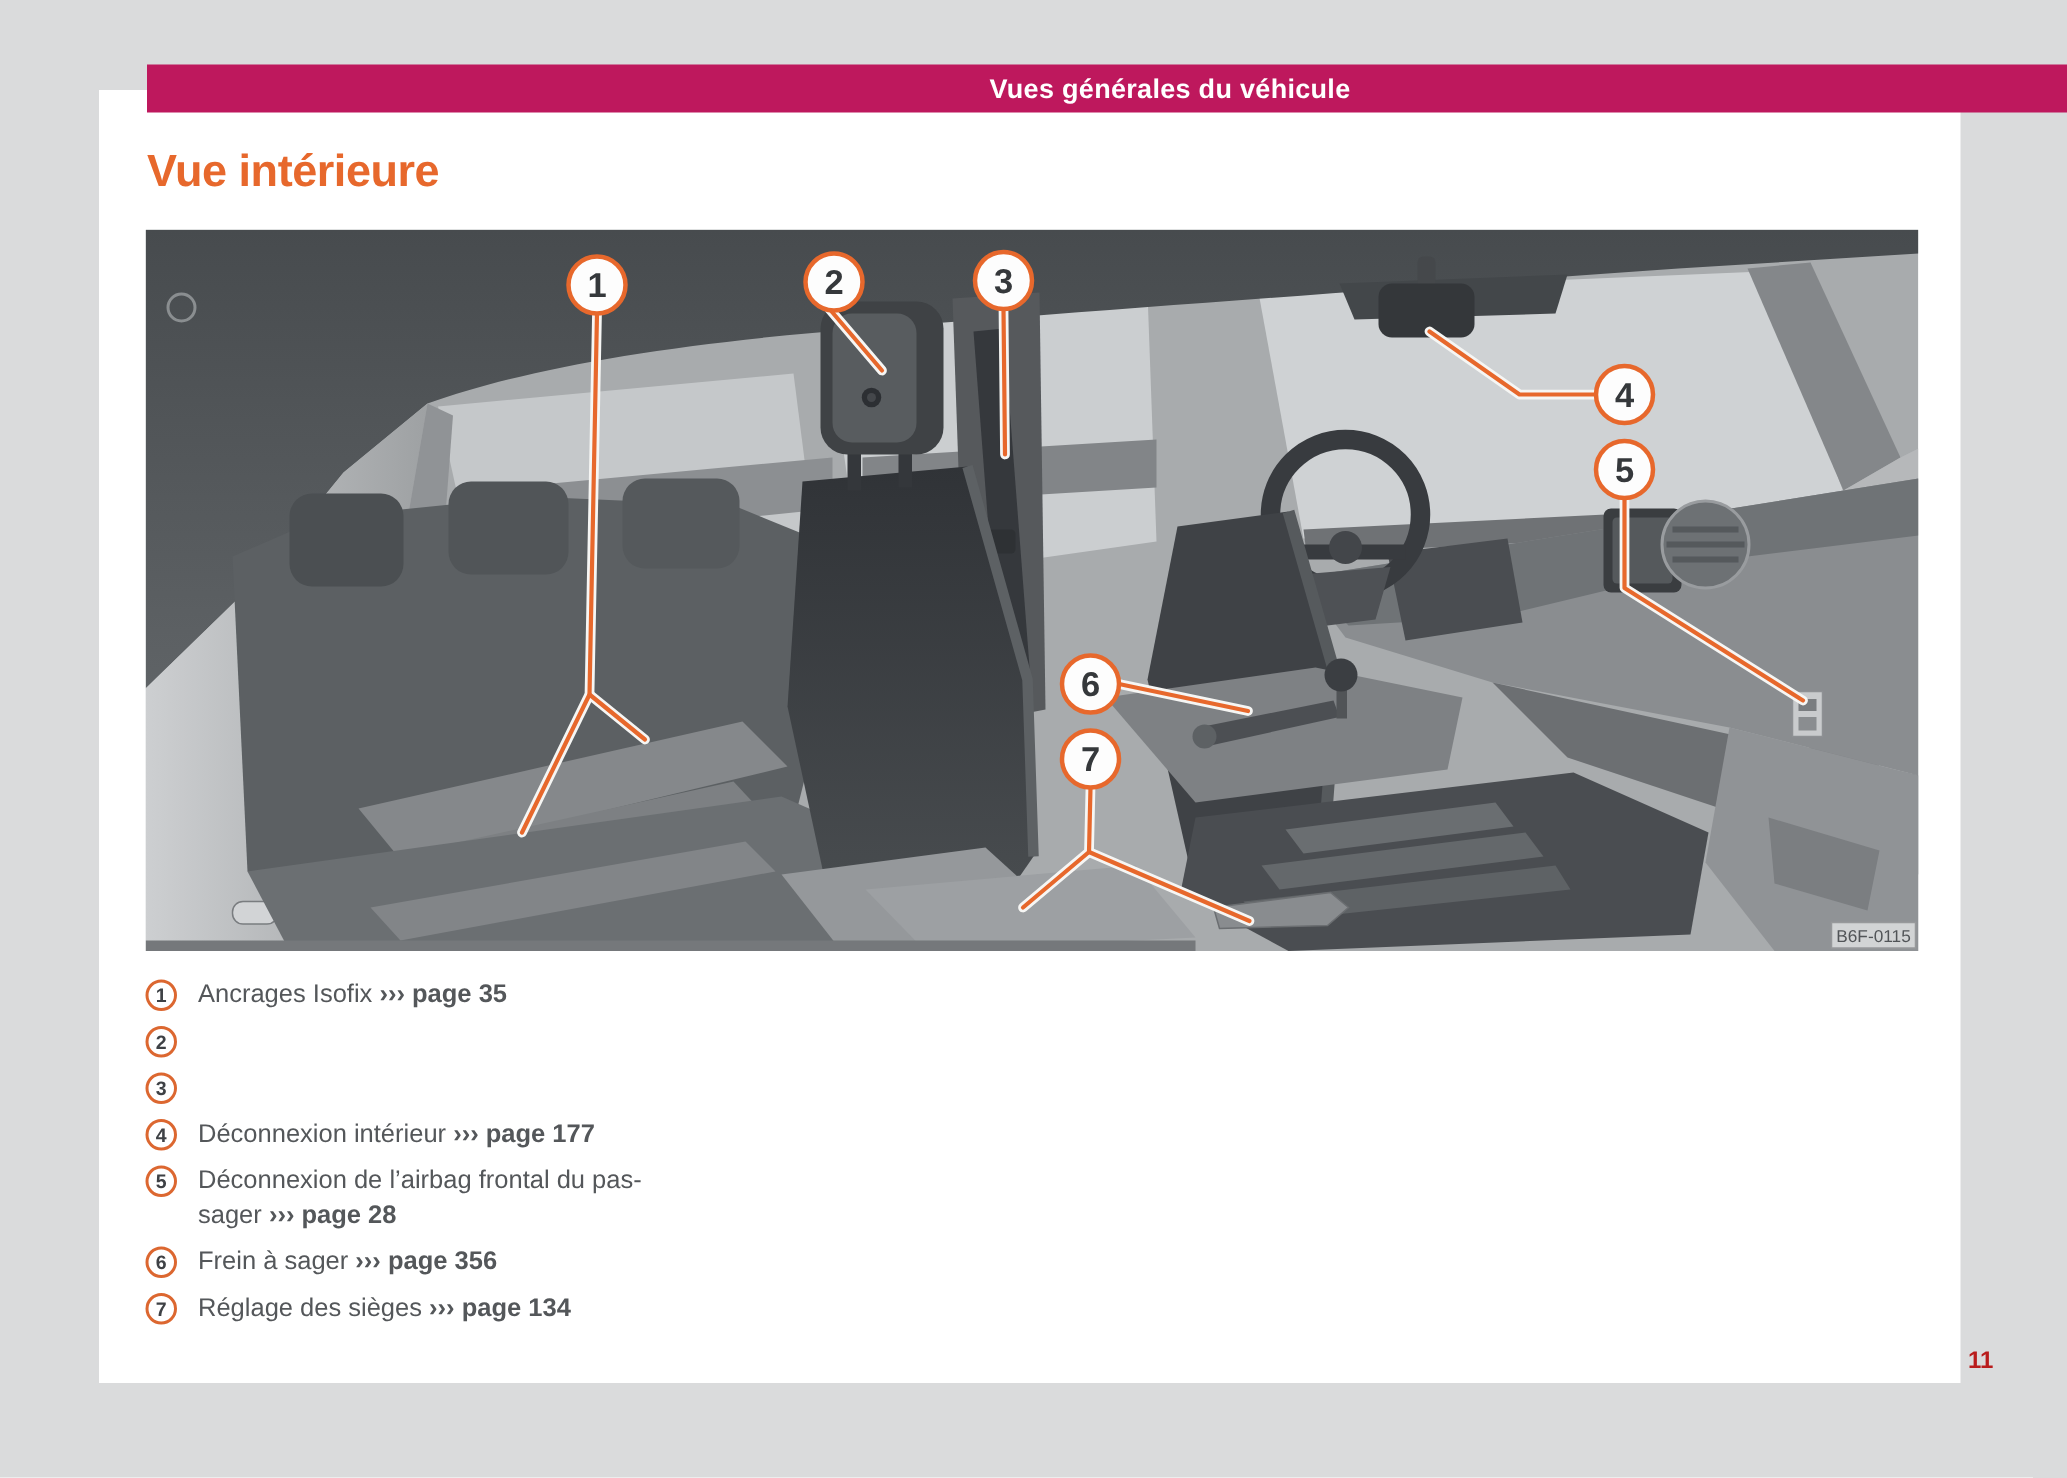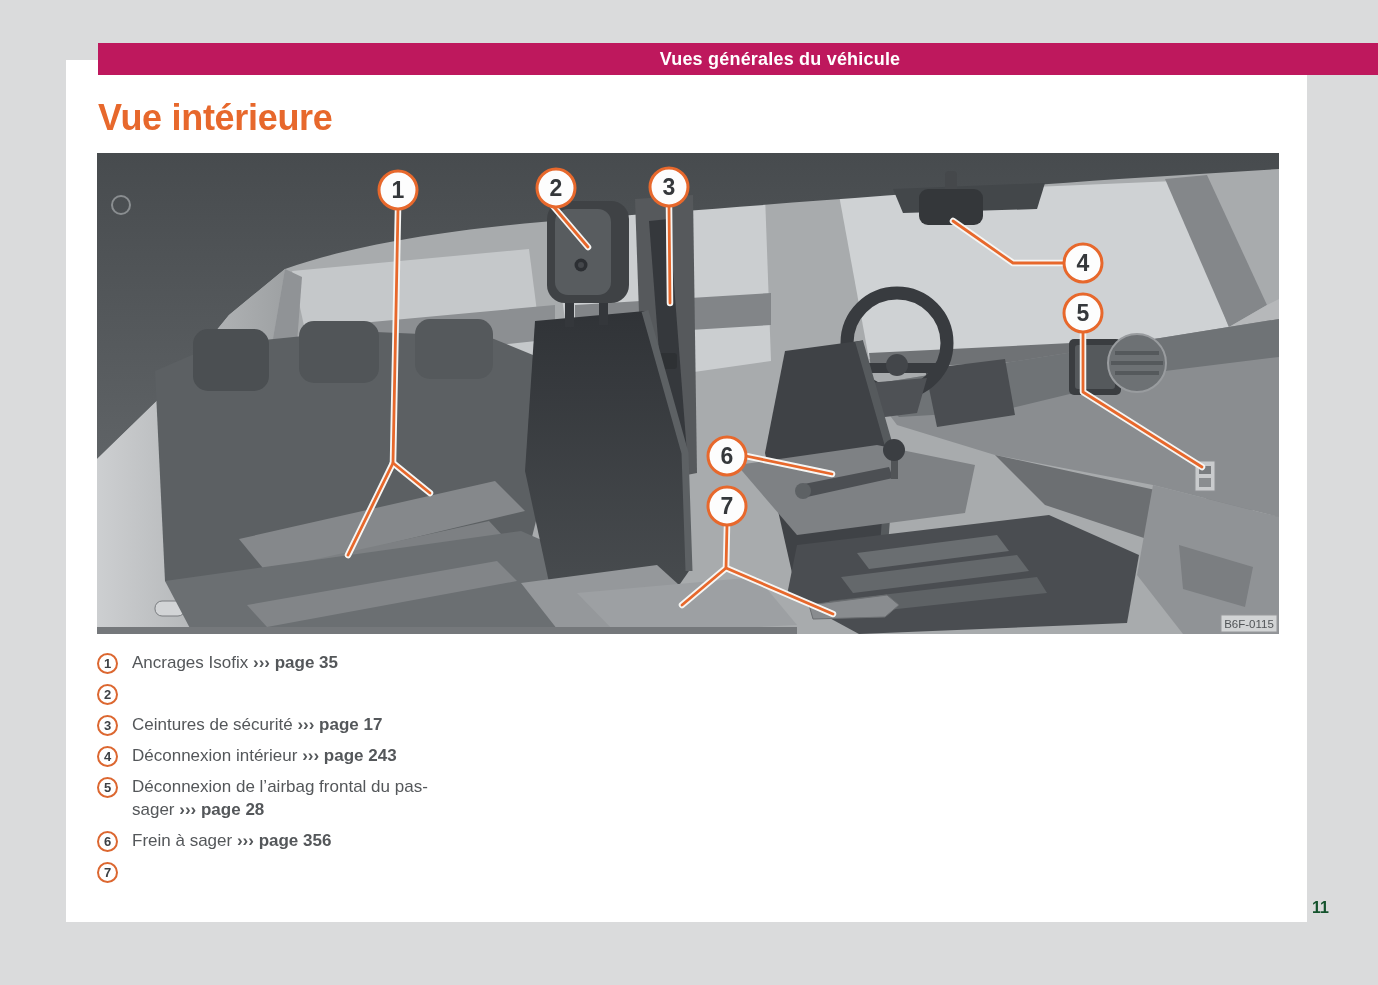--- a/index.html
+++ b/index.html
@@ -14,21 +14,21 @@
     background:#ffffff;
   }
   .header-bar{
     position:absolute;left:98px;top:43px;width:1364px;height:32px;
     background:#be185d;color:#ffffff;
     display:flex;align-items:center;justify-content:center;
     font-size:18px;font-weight:bold;letter-spacing:.2px;z-index:6;
   }
   .section-title{
     position:absolute;left:32px;top:38px;margin:0;
-    font-size:36px;line-height:1.1;font-weight:bold;color:#E7682C;letter-spacing:-.3px;
+    font-size:30px;line-height:1.1;font-weight:bold;color:#E7682C;letter-spacing:-.3px;
   }
   .figure{
     position:absolute;left:31px;top:93px;width:1182px;height:481px;overflow:hidden;
   }
   .figure svg{display:block;}
   .halo{fill:none;stroke:#f6f6f4;stroke-width:6.5;stroke-linecap:round;stroke-linejoin:round}
   .lead{fill:none;stroke:#E7682C;stroke-width:2.8;stroke-linecap:round;stroke-linejoin:round}
   .co-circle{fill:#fdfdfd;stroke:#E7682C;stroke-width:3}
   .co-num{font-size:23px;font-weight:bold;fill:#35383b;text-anchor:middle;
           font-family:"Liberation Sans",sans-serif}
@@ -37,21 +37,21 @@
   .legend{position:absolute;left:31px;top:591px;width:430px;}
   .l-item{display:flex;margin-bottom:8px;}
   .badge{
     flex:0 0 auto;width:17px;height:17px;margin-top:2px;background:#fff;
     border:2px solid #DC6730;border-radius:50%;
     display:flex;align-items:center;justify-content:center;
     font-size:13px;font-weight:bold;color:#3E4145;
   }
   .l-text{margin:0 0 0 14px;width:332px;font-size:17px;line-height:23px;color:#54575A;}
   .ref-group{white-space:nowrap;font-weight:bold;}
-  .page-num{position:absolute;left:1312px;top:899px;font-size:16px;font-weight:bold;color:#14532d;}
+  .page-num{position:absolute;left:1312px;top:899px;font-size:16px;font-weight:bold;color:#b91c1c;}
 </style>
 </head>
 <body>
 
 <div class="header-bar">
   <span>Vues générales du véhicule</span>
 </div>
 
 <div class="page">
 
@@ -253,34 +253,34 @@
   <div class="legend">
     <div class="l-item">
       <span class="badge">1</span>
       <p class="l-text"><span>Ancrages Isofix</span> <span class="ref-group"><span>›››</span> <span>page 35</span></span></p>
     </div>
     <div class="l-item">
       <span class="badge">2</span>
     </div>
     <div class="l-item">
       <span class="badge">3</span>
-      <p class="l-text"><span>Ceintures de sécurité</span> <span class="ref-group"><span>›››</span> <span>page 17</span></span></p>
     </div>
     <div class="l-item">
       <span class="badge">4</span>
-      <p class="l-text"><span>Déconnexion intérieur</span> <span class="ref-group"><span>›››</span> <span>page 243</span></span></p>
+      <p class="l-text"><span>Déconnexion intérieur</span> <span class="ref-group"><span>›››</span> <span>page 177</span></span></p>
     </div>
     <div class="l-item">
       <span class="badge">5</span>
       <p class="l-text"><span>Déconnexion de l’airbag frontal du pas­sager</span> <span class="ref-group"><span>›››</span> <span>page 28</span></span></p>
     </div>
     <div class="l-item">
       <span class="badge">6</span>
       <p class="l-text"><span>Frein à sager</span> <span class="ref-group"><span>›››</span> <span>page 356</span></span></p>
     </div>
     <div class="l-item">
       <span class="badge">7</span>
+      <p class="l-text"><span>Réglage des sièges</span> <span class="ref-group"><span>›››</span> <span>page 134</span></span></p>
     </div>
   </div>
 
 </div>
 
 <div class="page-num">11</div>
 
 </body></html>

